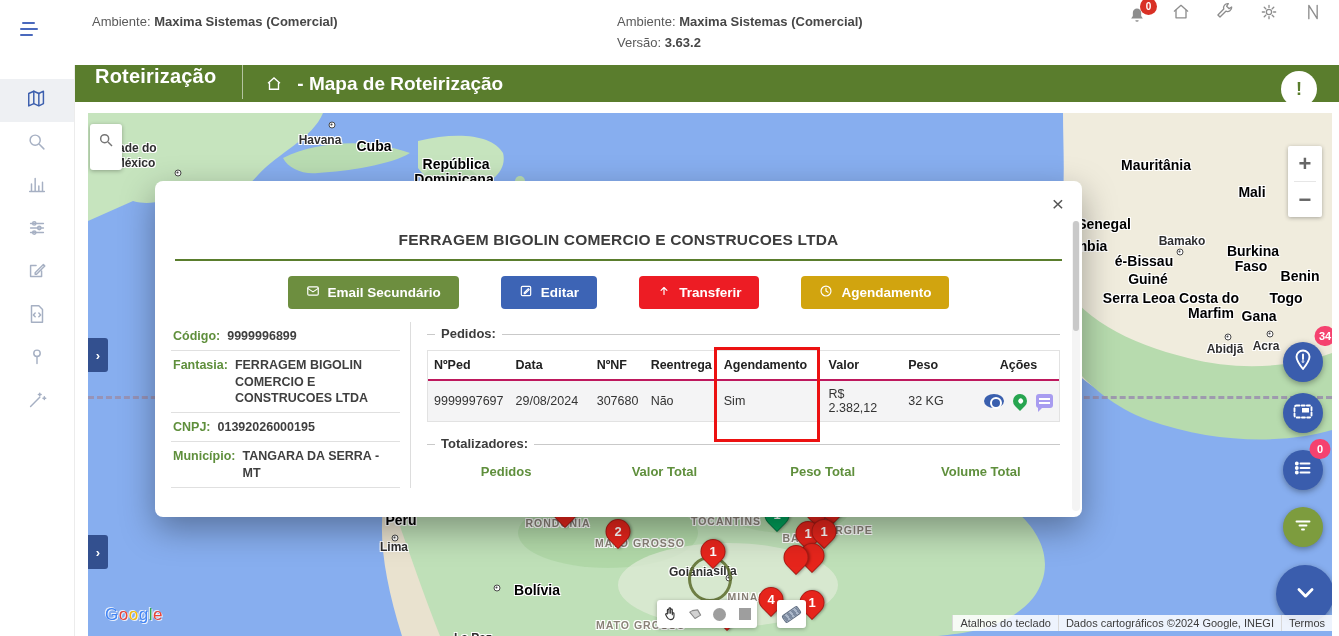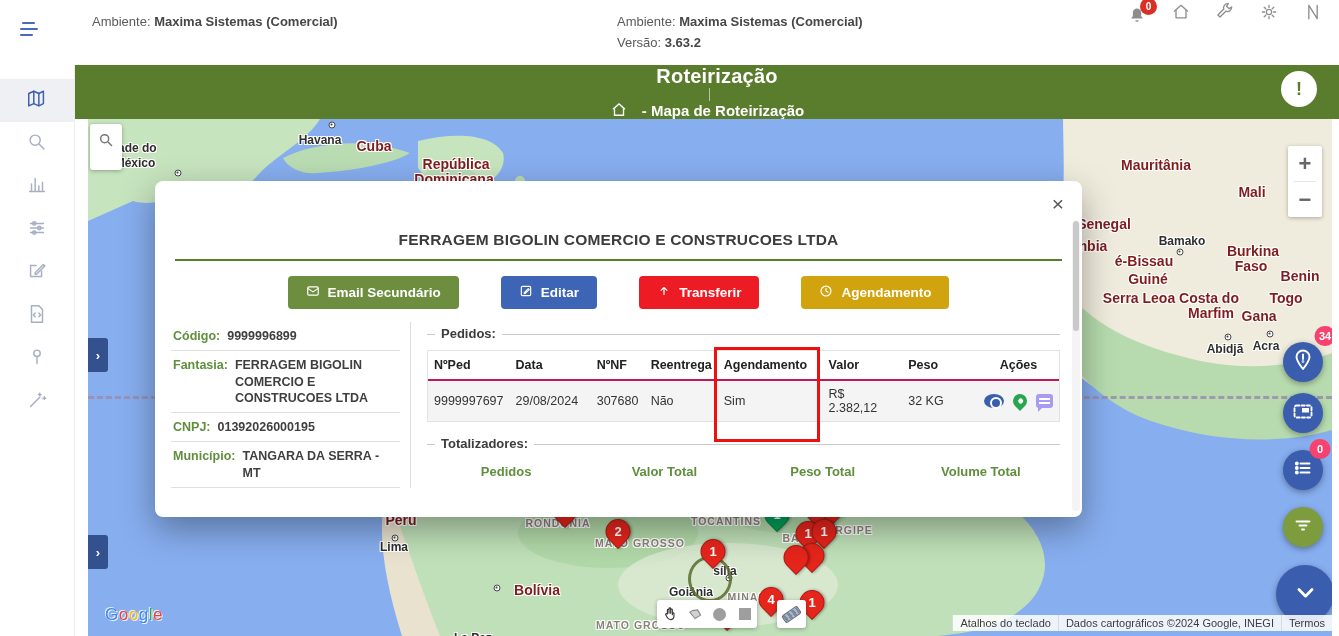--- a/index.html
+++ b/index.html
@@ -15,39 +15,39 @@
   .hamburger i:nth-child(2){ width:18px; }
   .hamburger i:nth-child(3){ width:13px; }
   .hgroup { position:absolute; top:11px; font-size:13px; color:#5a5a5a; line-height:21px; }
   .hgroup.left { left:92px; } .hgroup.center { left:617px; }
   .hgroup b { color:#474747; }
   .top-icons { position:absolute; right:14px; top:0px; display:flex; gap:20px; align-items:flex-start; }
   .tico { position:relative; width:24px; height:24px; display:flex; align-items:center; justify-content:center; color:#8d8d8d; cursor:pointer; }
   .badge-red { position:absolute; top:-6px; right:-8px; background:#d93025; color:#fff; font-size:10px; font-weight:bold; min-width:17px; height:17px; border-radius:9px; display:flex; align-items:center; justify-content:center; }
 
   
-  .greenbar { position:absolute; left:75px; top:65px; width:1264px; height:54px; background:#5a7d2d; z-index:25; display:flex; align-items:center; color:#fff;flex-direction:column; }
+  .greenbar { position:absolute; left:75px; top:65px; width:1264px; height:37px; background:#5a7d2d; z-index:25; display:flex; color:#fff; }
   .gb-title { font-size:20px; font-weight:bold; margin-left:20px; letter-spacing:.2px; }
   .gb-div { width:1px; height:34px; background:rgba(255,255,255,.55); margin:0 22px 0 26px; }
-  .gb-crumb { display:flex; align-items:center; gap:14px; font-size:15px; font-weight:bold; }
+  .gb-crumb { display:flex; align-items:center; gap:14px; font-size:19px; font-weight:bold; }
   .gb-alert { position:absolute; right:22px; top:6px; width:36px; height:36px; border-radius:50%; background:#fff; color:#5a7d2d; font-weight:bold; font-size:18px; display:flex; align-items:center; justify-content:center; cursor:pointer; }
 
   
   .sidebar { position:absolute; left:0; top:65px; width:75px; height:571px; background:#fff; border-right:1px solid #ececec; z-index:26; padding-top:14px; }
   .side-item { height:43px; display:flex; align-items:center; justify-content:center; cursor:pointer; color:#a6b0c3; }
   .side-item.active { background:#eef0f3; color:#3c5fae; }
 
   
   .map { position:absolute; left:88px; top:113px; width:1244px; height:523px; background:#87aeef; overflow:hidden; z-index:1; }
   .map svg.land { position:absolute; left:0; top:0; }
   .dashline { position:absolute; left:0; top:283px; width:100%; border-top:3px dashed #9a8fae; opacity:.85; z-index:2; }
   .maplabel { position:absolute; transform:translate(-50%,-50%); white-space:nowrap; z-index:4;
     text-shadow:-1px -1px 0 #fff,1px -1px 0 #fff,-1px 1px 0 #fff,1px 1px 0 #fff,0 1px 0 #fff; }
   .lk-city { font-size:12px; font-weight:bold; color:#2f2f2f; }
-  .lk-country { font-size:14px; font-weight:bold; color:#7f1d1d; }
+  .lk-country { font-size:14px; font-weight:bold; color:#000000; }
   .lk-region { font-size:10.5px; font-weight:bold; color:#8a8378; letter-spacing:1px; }
   .cdot { position:absolute; width:7px; height:7px; border:1.6px solid #4a4a4a; background:#fff; border-radius:50%; transform:translate(-50%,-50%); z-index:4; }
   .cdot::after { content:""; position:absolute; left:1.3px; top:1.3px; width:1.4px; height:1.4px; background:#4a4a4a; border-radius:50%; }
   .marker { position:absolute; width:25px; height:25px; border-radius:50% 50% 50% 0; transform:translate(-50%,-60%) rotate(-45deg);
     border:1px solid rgba(0,0,0,.25); box-shadow:1px 1px 3px rgba(0,0,0,.35); cursor:pointer; z-index:8; }
   .marker.red { background:#e6251c; } .marker.green { background:#00a25b; }
   .marker span { transform:rotate(45deg); width:100%; height:100%; display:flex; align-items:center; justify-content:center; color:#fff; font-weight:bold; font-size:13px; }
   .oval-route { position:absolute; width:44px; height:46px; border:3px solid #5b6b2a; border-radius:50%; opacity:.85; z-index:5; transform:translate(-50%,-50%); }
 
   .map-search { position:absolute; left:2px; top:11px; width:32px; height:46px; background:#fff; border-radius:3px;
@@ -166,21 +166,21 @@
         <div class="maplabel lk-country" style="left: 1198px; top: 185px;">Togo</div>
         <div class="maplabel lk-city" style="left: 1137px; top: 236px;">Abidjã</div>
         <div class="maplabel lk-city" style="left: 1178px; top: 233px;">Acra</div>
         <div class="maplabel lk-country" style="left: 313px; top: 407px;">Peru</div>
         <div class="maplabel lk-city" style="left: 306px; top: 434px;">Lima</div>
         <div class="maplabel lk-city" style="left: 385px; top: 484px; margin-top: 41px;">La Paz</div>
         <div class="maplabel lk-country" style="left: 449px; top: 477px;">Bolívia</div>
         <div class="maplabel lk-region" style="left: 470px; top: 410px;">RONDÔNIA</div>
         <div class="maplabel lk-region" style="left: 552px; top: 430px;">MATO GROSSO</div>
         <div class="maplabel lk-region" style="left: 638px; top: 408px;">TOCANTINS</div>
-        <div class="maplabel lk-city" style="left: 603px; top: 479px;">Goiânia</div>
+        <div class="maplabel lk-city" style="left: 603px; top: 459px;">Goiânia</div>
         <div class="maplabel lk-city" style="left: 637px; top: 458px;">sília</div>
         <div class="maplabel lk-region" style="left: 659px; top: 484px;">MINAS</div>
         <div class="maplabel lk-region" style="left: 703px; top: 425px;">BA</div>
         <div class="maplabel lk-region" style="left: 766px; top: 417px;">RGIPE</div>
         <div class="maplabel lk-region" style="left: 553px; top: 512px;">MATO GROSSO</div>
       </div>
     <div id="map-dots">
         <div class="cdot" style="left: 90px; top: 60px;"></div>
         <div class="cdot" style="left: 244px; top: 12px;"></div>
         <div class="cdot" style="left: 1092px; top: 139px;"></div>

